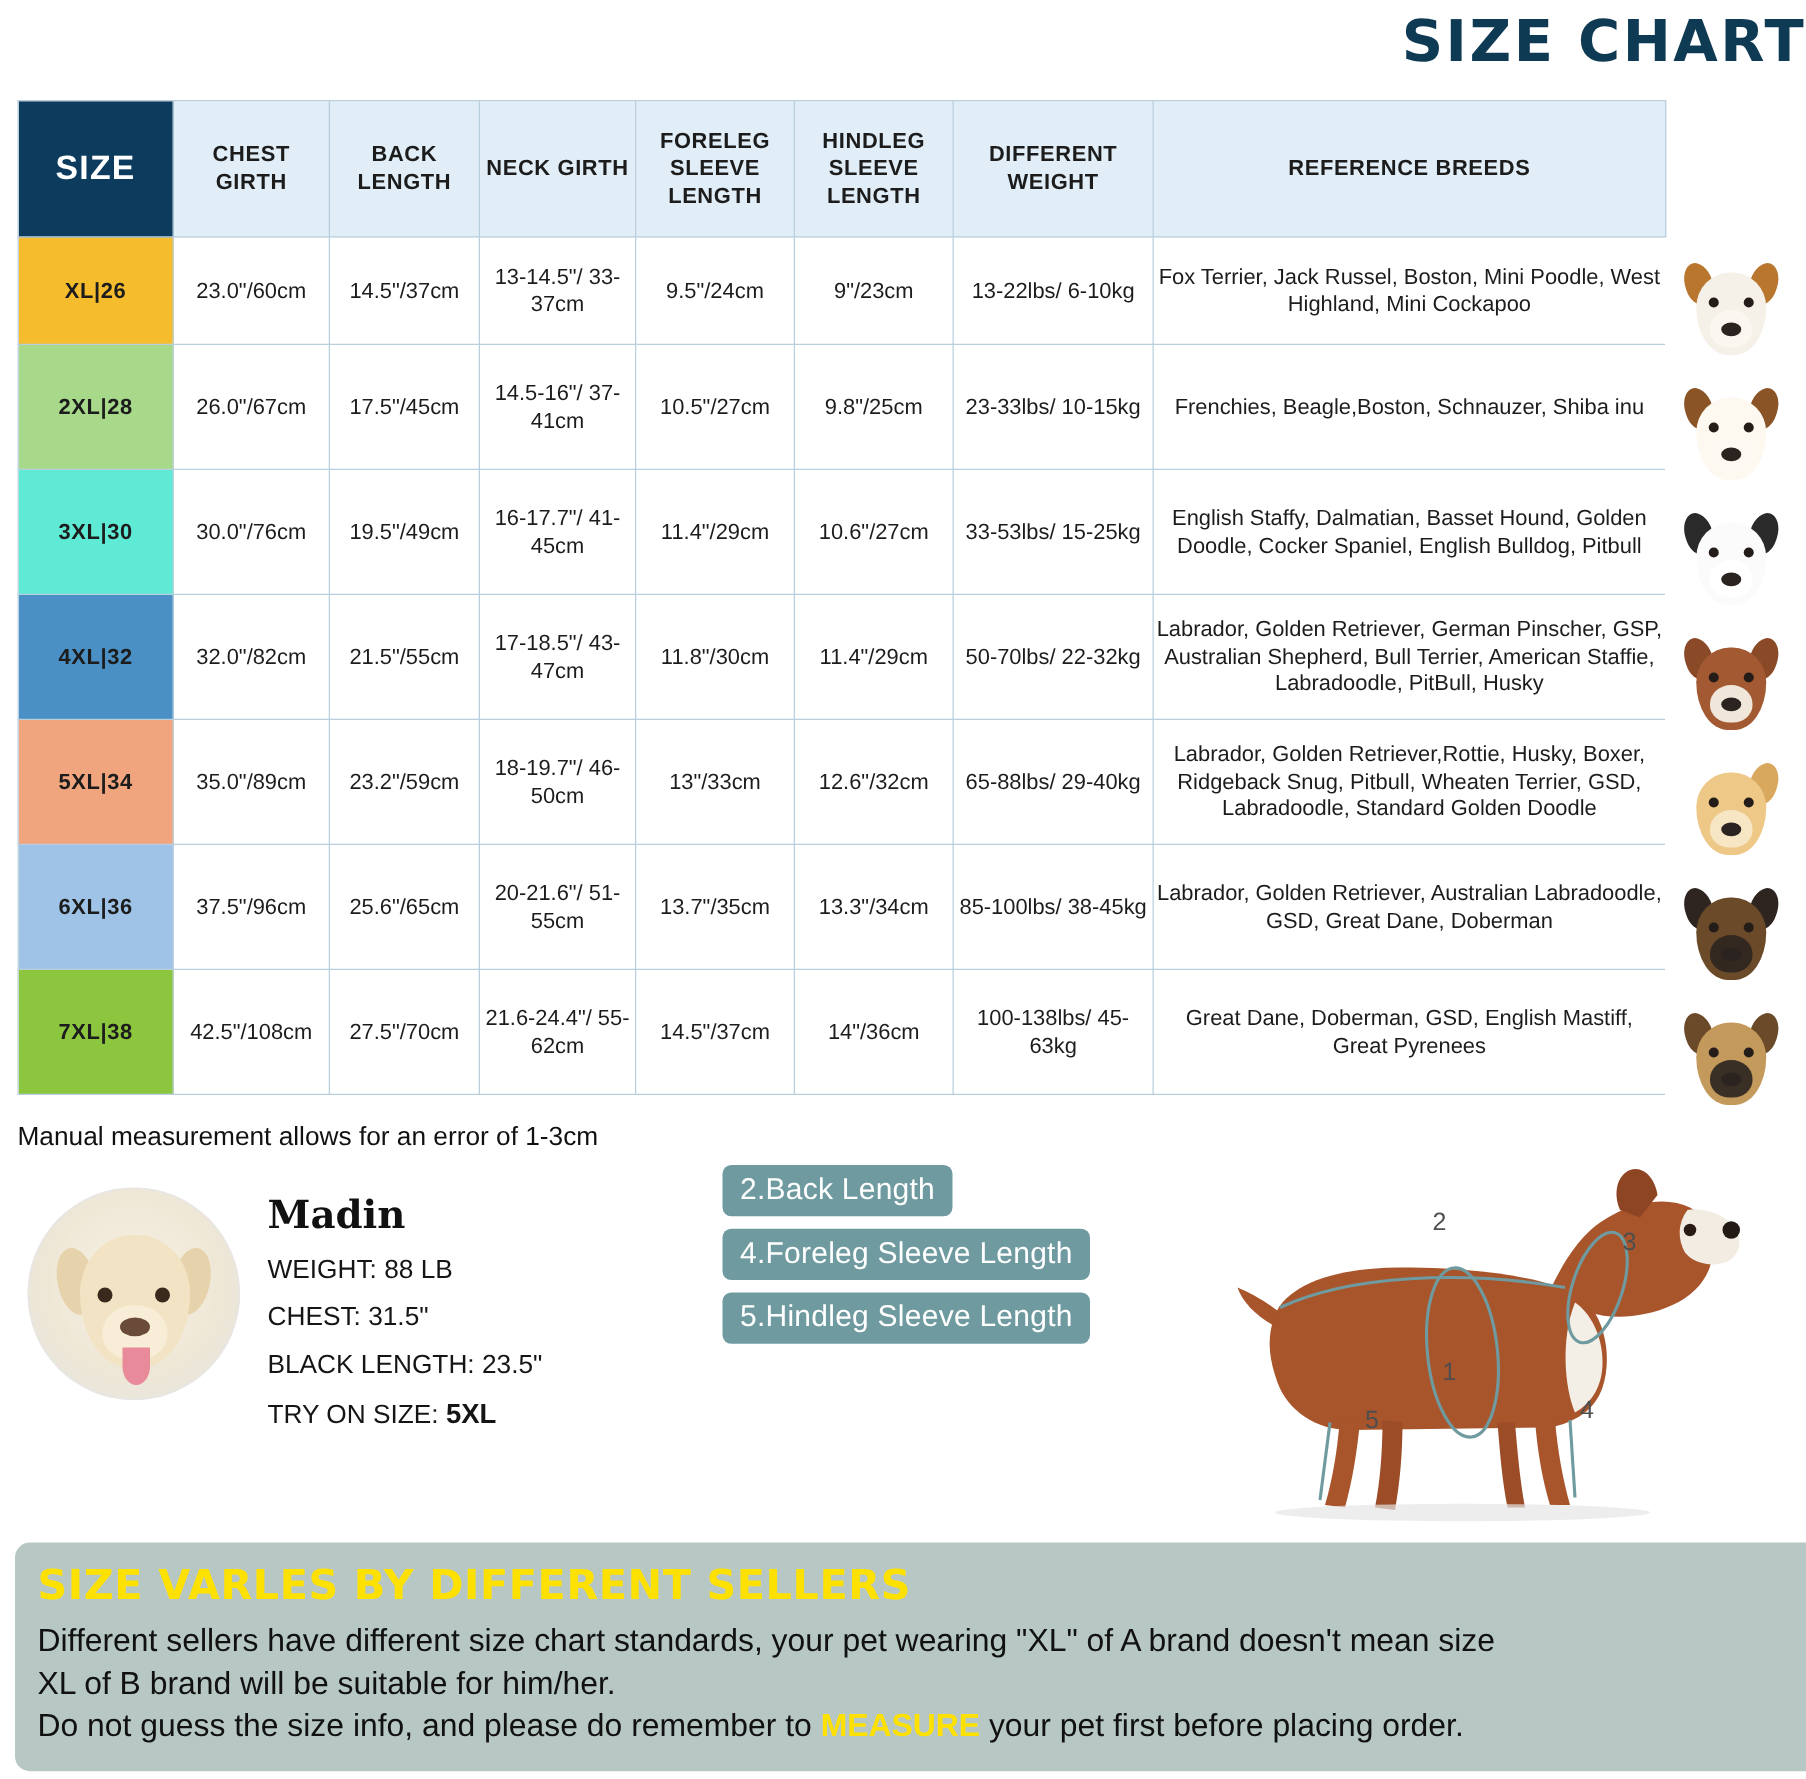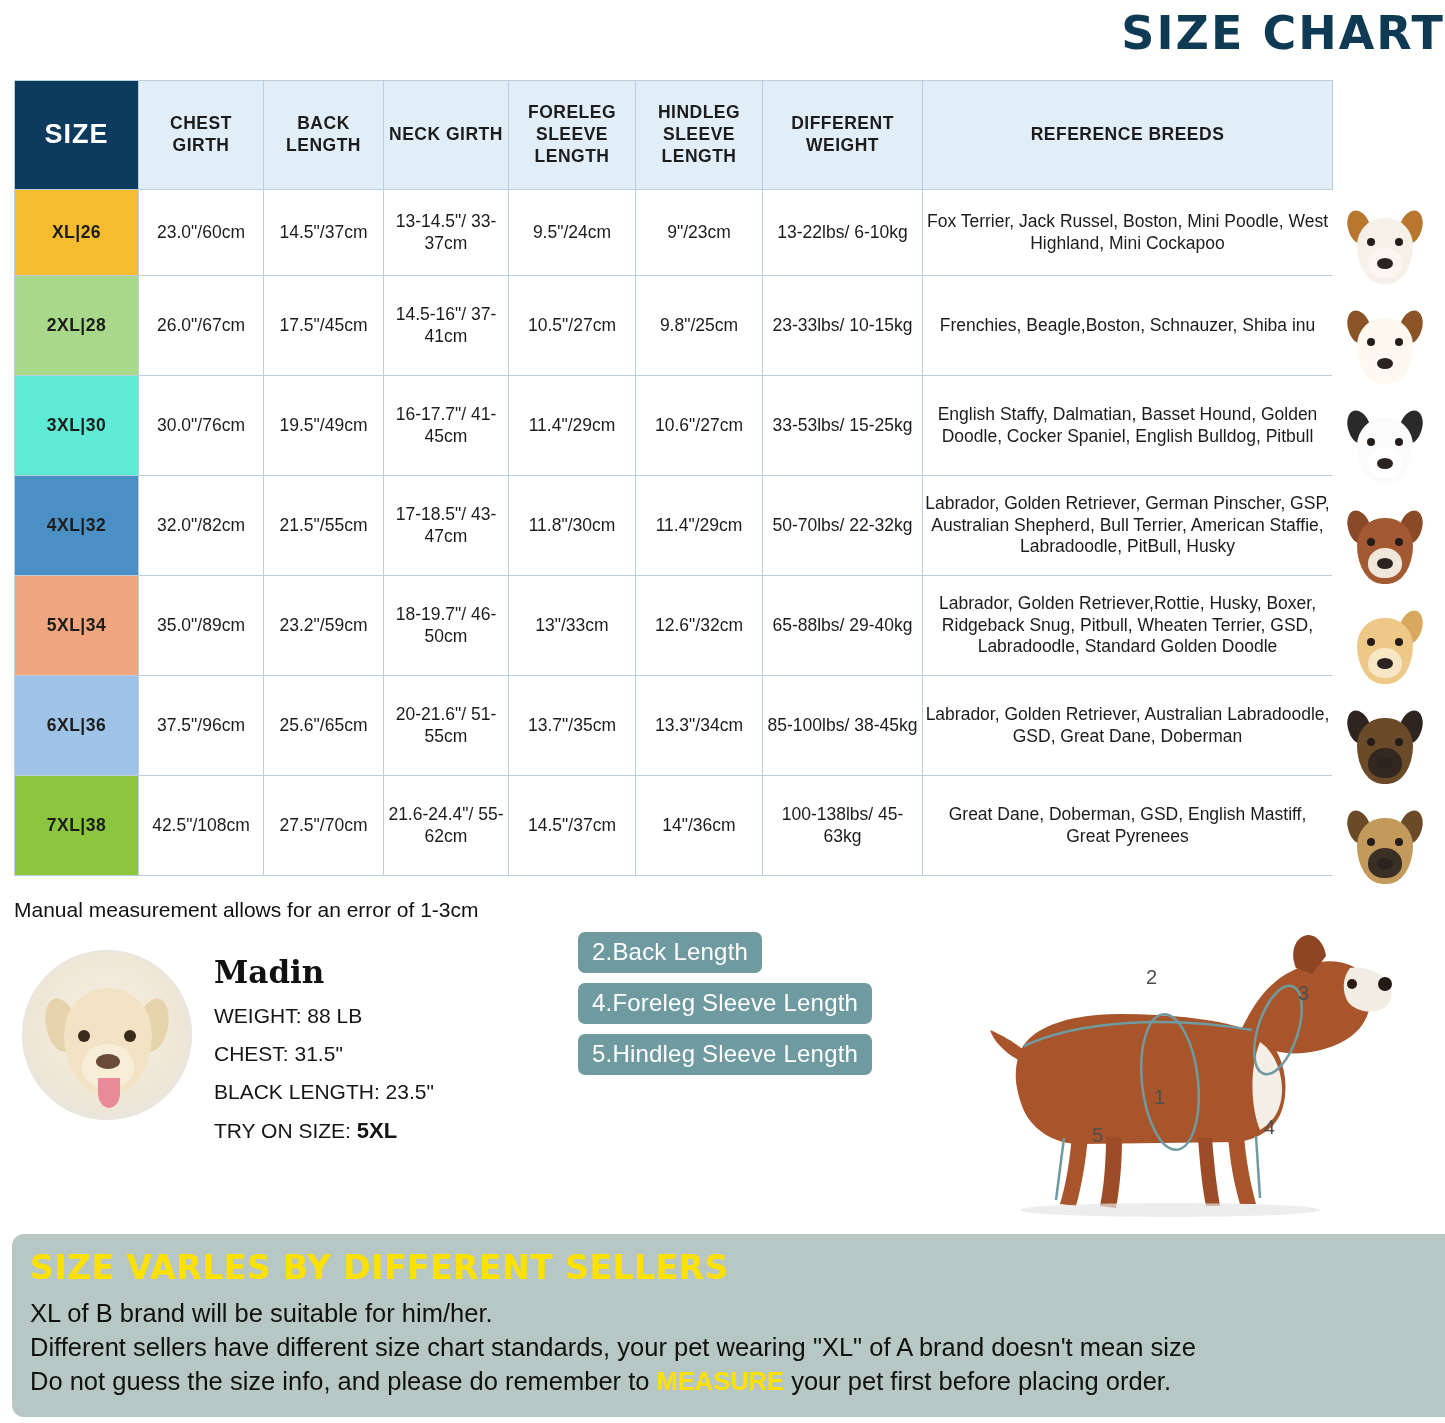--- a/index.html
+++ b/index.html
@@ -580,21 +580,21 @@
           <text x="304" y="212">4</text>
           <text x="132" y="220">5</text>
         </g>
       </svg>
     </div>
   </div>
 
   <div class="banner">
     <div class="banner-title">SIZE VARLES BY DIFFERENT SELLERS</div>
     <div class="banner-body">
+      <div>Different sellers have different size chart standards, your pet wearing "XL" of A brand doesn't mean size</div>
       <div>XL of B brand will be suitable for him/her.</div>
-      <div>Different sellers have different size chart standards, your pet wearing "XL" of A brand doesn't mean size</div>
       <div>
         <span>Do not guess the size info, and please do remember to </span><span class="hl">MEASURE</span><span> your pet first before placing order.</span>
       </div>
     </div>
   </div>
 
 </div>
 
 </body></html>

